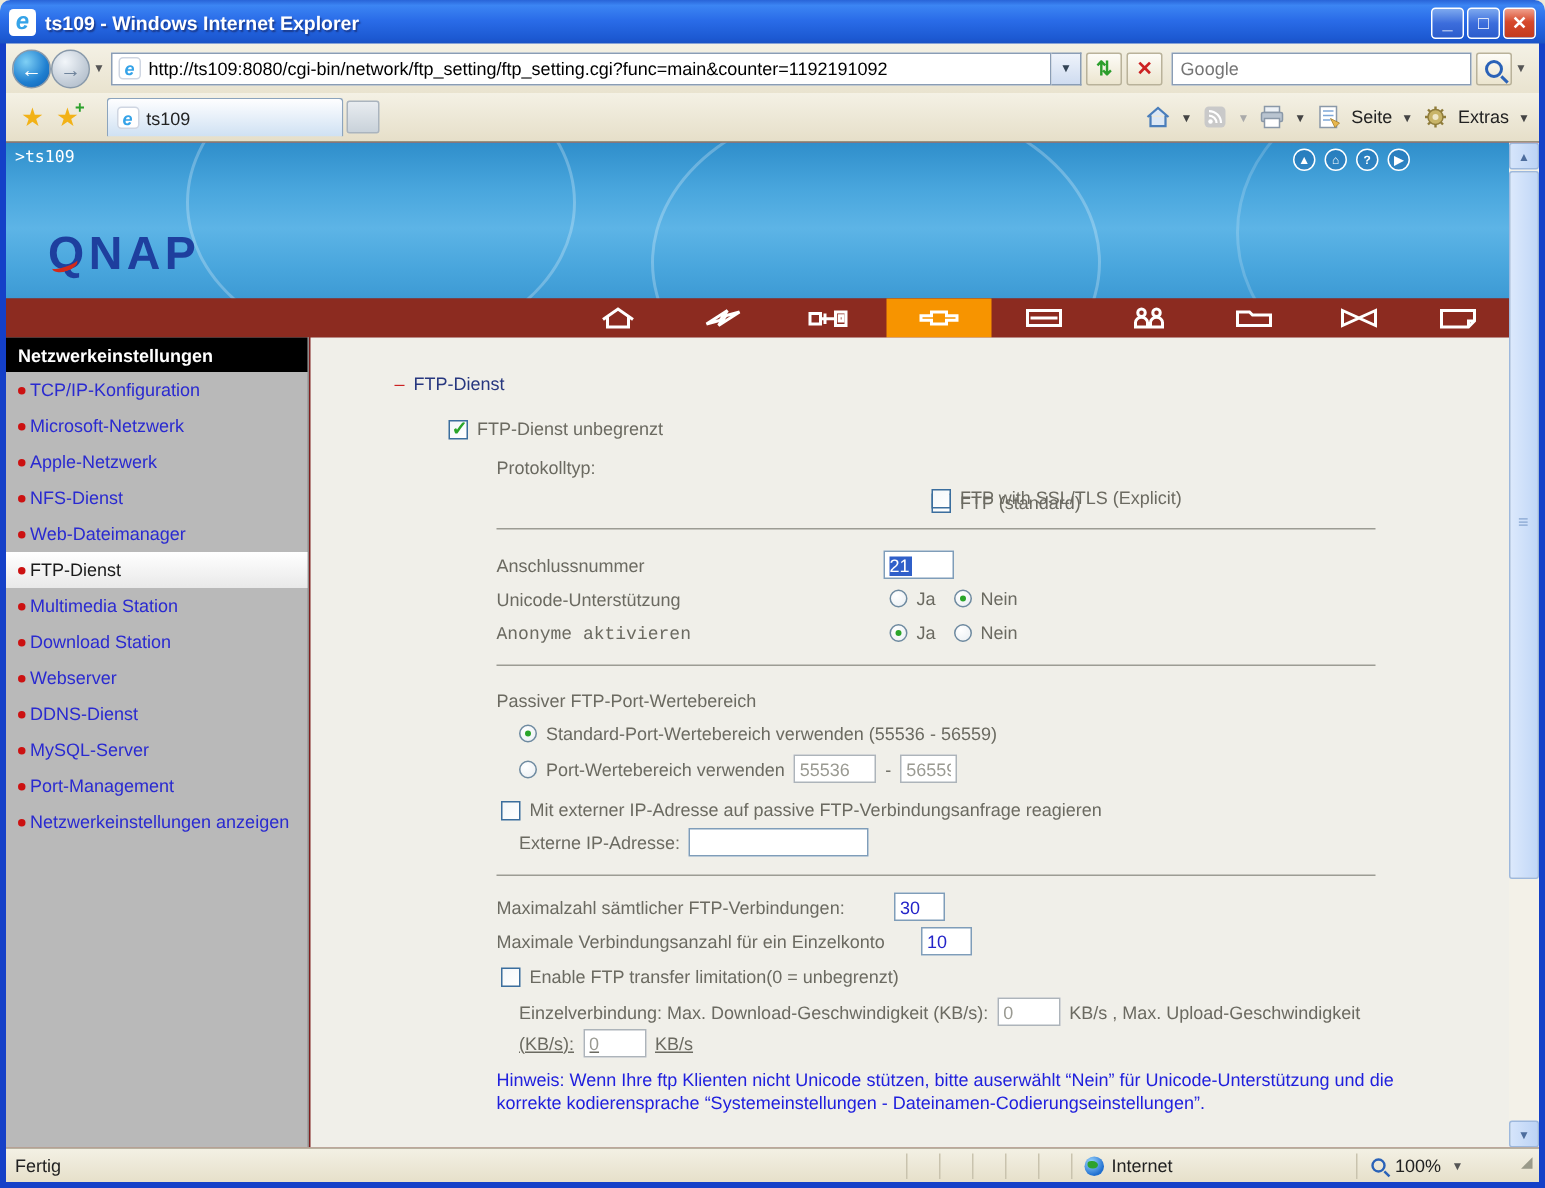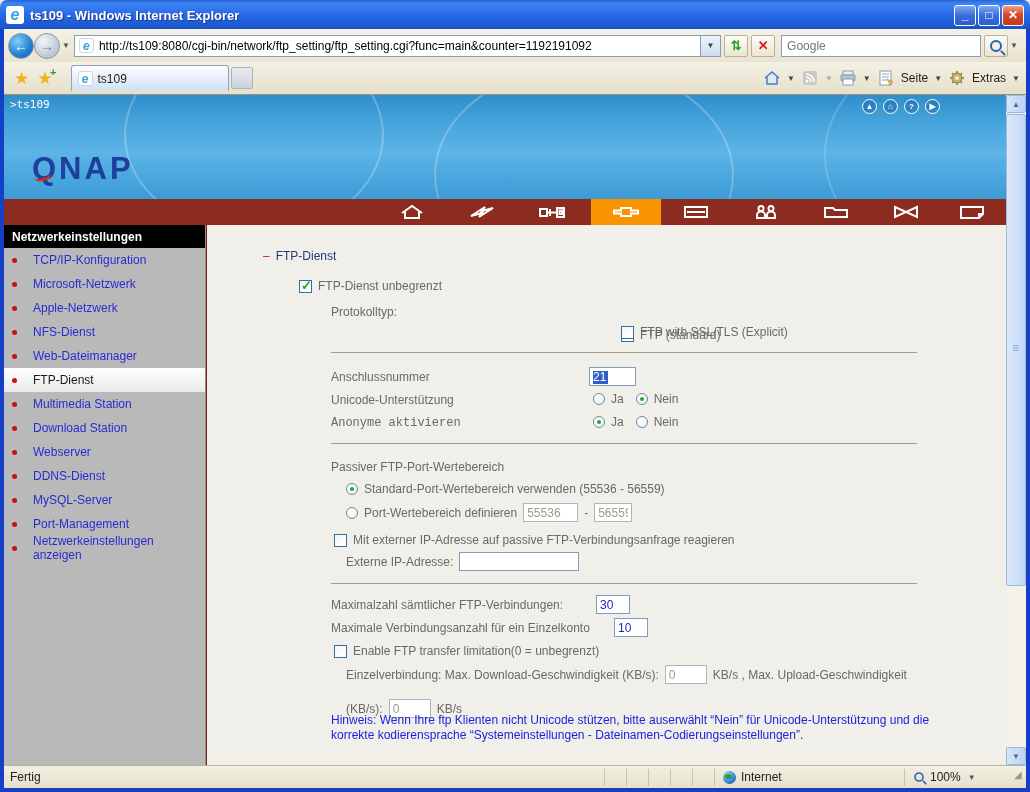--- a/index.html
+++ b/index.html
@@ -68,21 +68,21 @@
     display:flex; align-items:center; justify-content:center; background:rgba(20,90,160,.35); }
 
   .navbar { position:absolute; left:0; top:104px; width:1002px; height:26px; background:#8c2b20; }
   .navcell { position:absolute; top:0; width:70px; height:26px; display:flex; align-items:center; justify-content:center; }
   .navcell.active { background:#f79400; }
   .navcell svg { stroke:#fff; fill:none; stroke-width:2; }
 
   
   .sidebar { position:absolute; left:0; top:130px; width:202px; height:540px; background:#b9b9b9; border-right:1px solid #8f8f8f; }
   .sb-title { height:23px; background:#000; color:#fff; font-weight:bold; font-size:12px; display:flex; align-items:center; padding-left:8px; }
-  .sb-item { height:24px; display:flex; align-items:center; font-size:12px; color:#2a2ad0; padding-left:8px; gap:16px; cursor:pointer; }
+  .sb-item { height:24px; display:flex; align-items:center; font-size:12px; color:#2a2ad0; padding-left:8px; gap:3px; cursor:pointer; }
   .sb-item .dot { width:5px; height:5px; border-radius:50%; background:#cc1111; flex:0 0 auto; }
   .sb-item.selected { background:linear-gradient(180deg,#ffffff,#e9e9e9); color:#1a1a1a; }
 
   
   .main { position:absolute; left:203px; top:130px; width:799px; height:540px; background:#f0efe9; font-size:12px; color:#6b6a61; }
   .abs { position:absolute; }
   .h-line { position:absolute; left:124px; width:586px; border-top:1px solid #9c9c94; }
   .sect-title { color:#27377f; }
   .minus { color:#cc2222; margin-right:6px; }
   .row { display:flex; align-items:center; gap:6px; white-space:nowrap; }
@@ -365,21 +365,21 @@
 
       <div class="h-line" style="top:218px;"></div>
 
       <div class="abs" style="left:124px;top:235px;">Passiver FTP-Port-Wertebereich</div>
       <div class="abs row" style="left:139px;top:257px;">
         <span class="rd checked"></span>
         <span>Standard-Port-Wertebereich verwenden (55536 - 56559)</span>
       </div>
       <div class="abs row" style="left:139px;top:278px;">
         <span class="rd"></span>
-        <span>Port-Wertebereich definieren</span>
+        <span>Port-Wertebereich verwenden</span>
         <input class="fld disabled" style="width: 55px;" value="55536">
         <span>-</span>
         <input class="fld disabled" style="width: 38px;" value="56559">
       </div>
 
       <div class="abs row" style="left:127px;top:308px;">
         <span class="cb"></span>
         <span>Mit externer IP-Adresse auf passive FTP-Verbindungsanfrage reagieren</span>
       </div>
       <div class="abs row" style="left:139px;top:327px;align-items:center;">
@@ -397,21 +397,21 @@
 
       <div class="abs row" style="left:127px;top:419px;">
         <span class="cb"></span>
         <span>Enable FTP transfer limitation(0 = unbegrenzt)</span>
       </div>
       <div class="abs row" style="left:139px;top:440px;">
         <span>Einzelverbindung: Max. Download-Geschwindigkeit (KB/s):</span>
         <input class="fld disabled" style="width: 42px;" value="0">
         <span>KB/s , Max. Upload-Geschwindigkeit</span>
       </div>
-      <div class="abs row" style="left:139px;top:474px;">
+      <div class="abs row" style="left:139px;top:461px;text-decoration:underline;">
         <span>(KB/s):</span>
         <input class="fld disabled" style="width: 42px;" value="0">
         <span>KB/s</span>
       </div>
 
       <div class="note">
         <b>Hinweis:</b><span> Wenn Ihre ftp Klienten nicht Unicode stützen, bitte auserwählt “Nein” für Unicode-Unterstützung und die korrekte kodierensprache </span><b>“Systemeinstellungen - Dateinamen-Codierungseinstellungen”</b><span>.</span>
       </div>
     </div>
 

